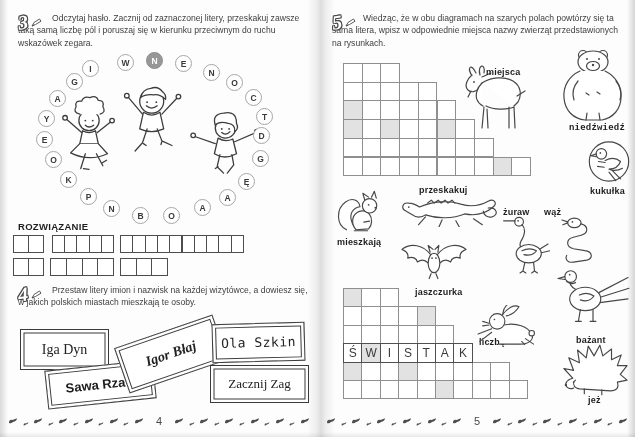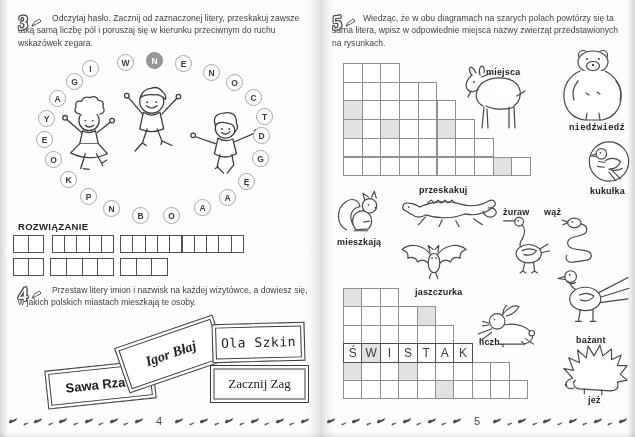--- a/index.html
+++ b/index.html
@@ -172,20 +172,23 @@
       <div class="sol-cell" style="left: 151.4px; top: 258px; width: 16.7px; height: 18px;"></div>
     </div>
 
   <div class="exh" style="left:18px;top:284px;width:292px;">
     <span class="numwrap"><span class="ex-num">4</span><svg class="pencil" width="11" height="9" viewBox="0 0 11 9">
         <path d="M1,8 L3,4.5 L8.5,1 L10,3.2 L4.5,6.5 Z M1,8 L3.2,6.8" fill="#fff" stroke="#4a4a4a" stroke-width="0.9"></path>
         </svg></span>
     <span class="ex-text">Przestaw litery imion i nazwisk na każdej wizytówce, a dowiesz się, w jakich polskich miastach mieszkają te osoby.</span>
   </div>
 
+  <div class="card card1">
+      <span>Iga Dyn</span>
+    </div>
   <div class="card card2">
       <span>Sawa Rzaw</span>
     </div>
   <div class="card card3">
       <span>Igor Błaj</span>
     </div>
   <div class="card card4">
       <span>Ola Szkin</span>
     </div>
   <div class="card card5">

